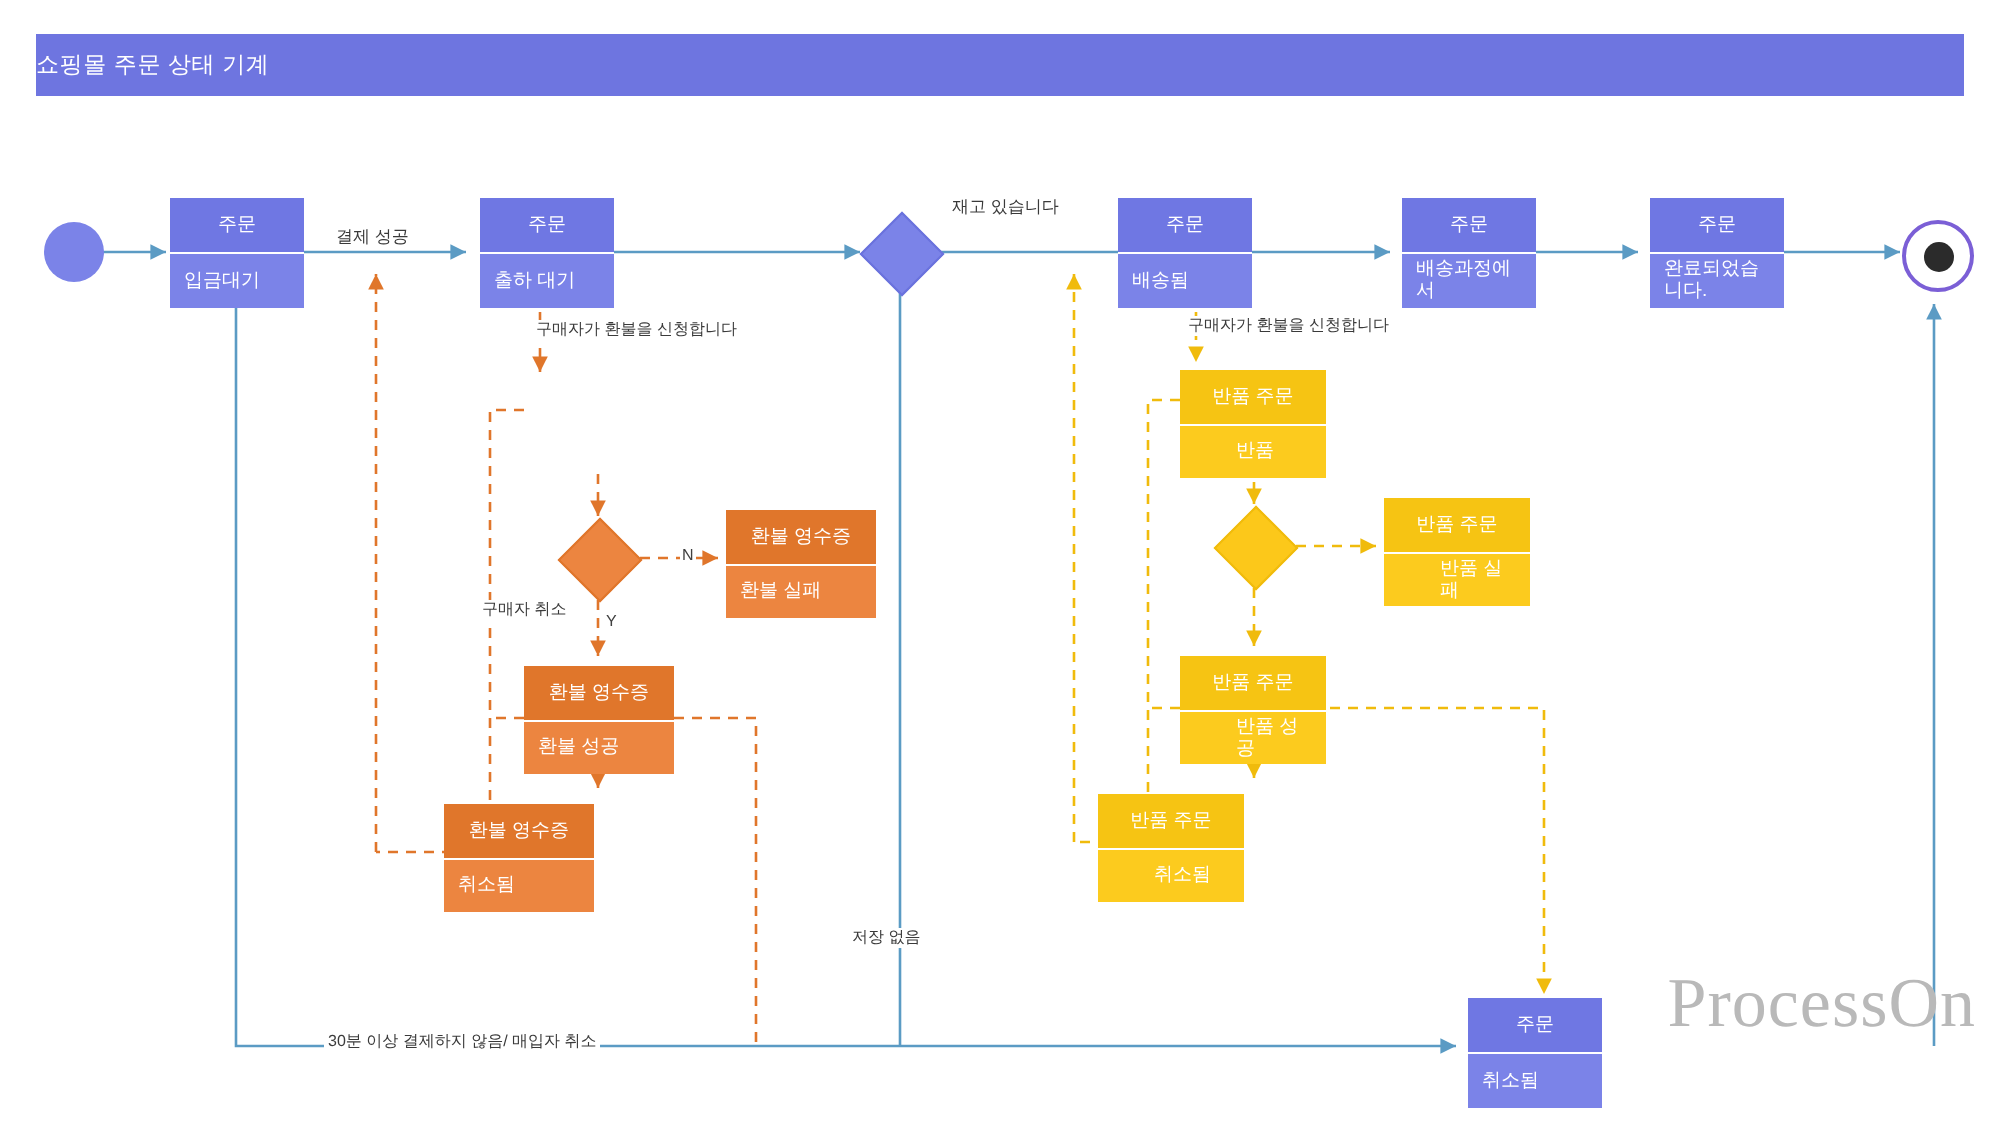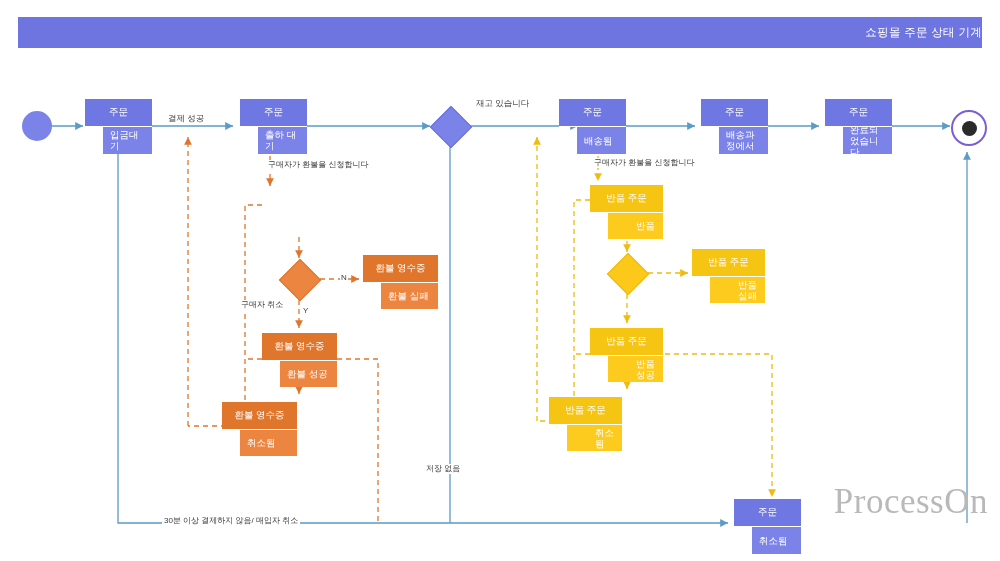--- a/index.html
+++ b/index.html
@@ -3,33 +3,33 @@
 <meta charset="utf-8">
 <style>
   html,body{margin:0;padding:0;background:#ffffff;}
   body{width:1000px;height:561px;position:relative;overflow:hidden;
        font-family:"Liberation Sans","DejaVu Sans",sans-serif;}
 
   #canvas{position:absolute;left:0;top:0;width:1000px;height:561px;}
 
   
   .titlebar{position:absolute;left:18px;top:17px;width:964px;height:31px;
-            background:#6e75e0;display:flex;align-items:center;justify-content:flex-end;}
+            background:#6e75e0;display:flex;align-items:center;justify-content:flex-start;}
   .titlebar .ttl{color:#ffffff;font-size:11.5px;letter-spacing:.3px;}
 
   
   svg.wires{position:absolute;left:0;top:0;width:1000px;height:561px;overflow:visible;}
 
   
   .node{position:absolute;box-sizing:border-box;}
   .node .hd{height:28px;display:flex;align-items:center;justify-content:center;
             font-size:9.5px;color:#ffffff;box-sizing:border-box;}
   .node .bd{display:flex;align-items:center;justify-content:flex-start;
             padding:0 7px;font-size:9.5px;color:#ffffff;box-sizing:border-box;
-            line-height:11px;margin-left:18px;}
+            line-height:11px;}
   .node.blue .hd{background:#6f77e3;border-bottom:1.5px solid #ffffff;}
   .node.blue .bd{background:#7b83e8;}
   .node.orange .hd{background:#e0762b;border-bottom:1.5px solid #ffffff;}
   .node.orange .bd{background:#ec8540;}
   .node.yellow .hd{background:#f6c413;border-bottom:1.5px solid #ffffff;}
   .node.yellow .bd{background:#fccb1e;padding-left:28px;}
 
   
   .diamond{position:absolute;transform:rotate(45deg);}
   .diamond.blue{background:#7b83e8;border:1px solid #6a72dd;}

